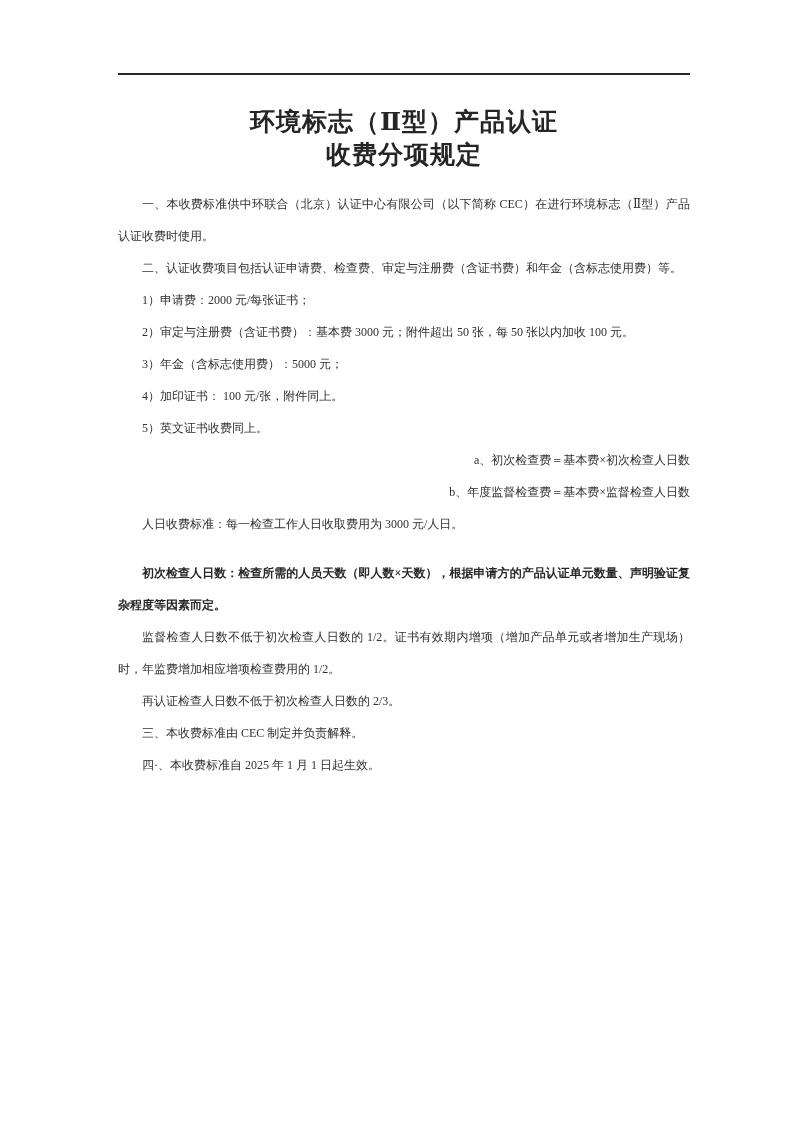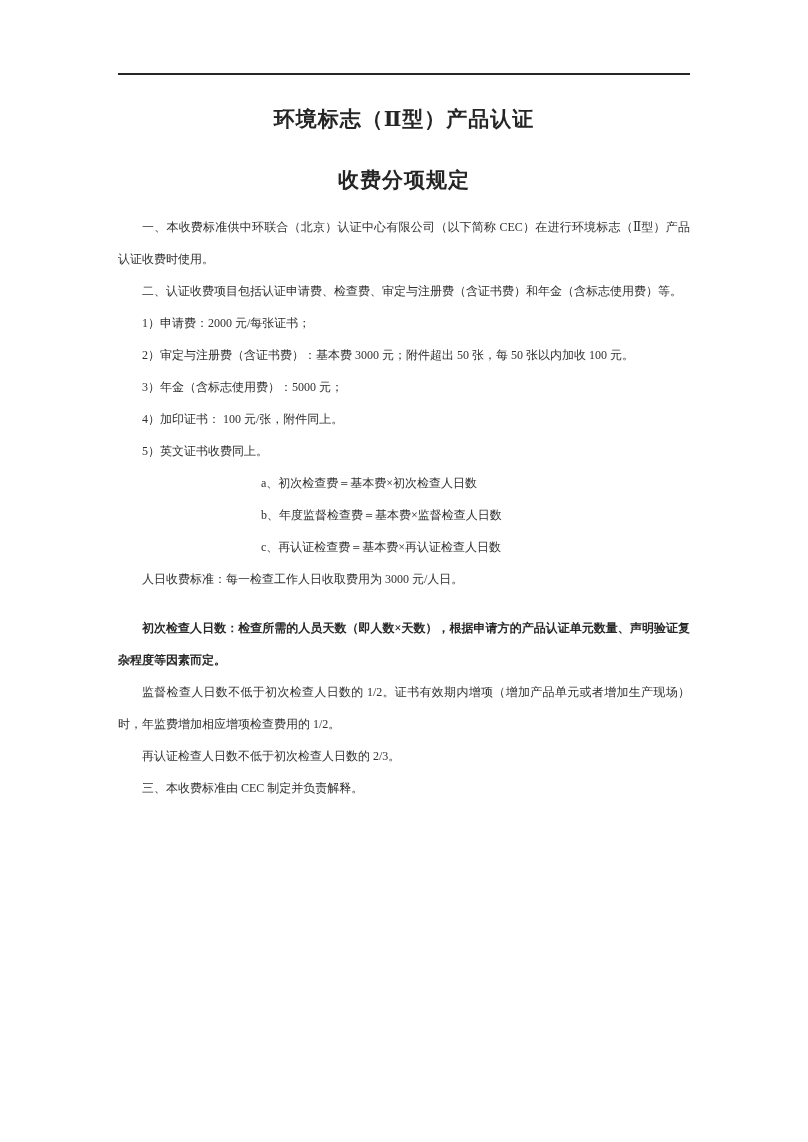--- a/index.html
+++ b/index.html
@@ -17,47 +17,46 @@
     color: #2e2e2e;
   }
   .header-rule {
     margin: 73px 118px 0 118px;
     border: 0;
     border-top: 2px solid #262626;
   }
   .doc-heading {
     margin: 0;
     text-align: center;
-    font-size: 21px;
+    font-size: 25px;
     font-weight: bold;
     color: #252525;
     letter-spacing: 1px;
   }
   .doc-heading.first {
     margin-top: 30px;
   }
   .doc-heading.second {
-    margin-top: 33px;
   }
   .content {
     margin: 17px 118px 0 118px;
     font-size: 12px;
     line-height: 32px;
     text-align: justify;
     color: #303030;
   }
   .content p {
     margin: 0;
     padding: 0;
     text-indent: 2em;
   }
   .content p.formula {
     text-indent: 0;
     padding-left: 143px;
-    text-align: left;
+    text-align: right;
   }
   .content p.bold {
     font-weight: bold;
     color: #272727;
     margin-top: 17px;
   }
 </style>
 </head>
 <body>
 
@@ -72,21 +71,21 @@
   <div class="content">
     <p>一、本收费标准供中环联合（北京）认证中心有限公司（以下简称 CEC）在进行环境标志（Ⅱ型）产品认证收费时使用。</p>
     <p>二、认证收费项目包括认证申请费、检查费、审定与注册费（含证书费）和年金（含标志使用费）等。</p>
     <p>1）申请费：2000 元/每张证书；</p>
     <p>2）审定与注册费（含证书费）：基本费 3000 元；附件超出 50 张，每 50 张以内加收 100 元。</p>
     <p>3）年金（含标志使用费）：5000 元；</p>
     <p>4）加印证书：  100 元/张，附件同上。</p>
     <p>5）英文证书收费同上。</p>
     <p class="formula">a、初次检查费＝基本费×初次检查人日数</p>
     <p class="formula">b、年度监督检查费＝基本费×监督检查人日数</p>
-    <p class="formula">c、再认证检查费＝基本费×再认证检查人日数</p>
     <p>人日收费标准：每一检查工作人日收取费用为 3000 元/人日。</p>
     <p class="bold">初次检查人日数：检查所需的人员天数（即人数×天数），根据申请方的产品认证单元数量、声明验证复杂程度等因素而定。</p>
     <p>监督检查人日数不低于初次检查人日数的 1/2。证书有效期内增项（增加产品单元或者增加生产现场）时，年监费增加相应增项检查费用的 1/2。</p>
     <p>再认证检查人日数不低于初次检查人日数的 2/3。</p>
     <p>三、本收费标准由 CEC 制定并负责解释。</p>
+    <p>四·、本收费标准自 2025 年 1 月 1 日起生效。</p>
   </div>
 
 </div>
 
 </body></html>

